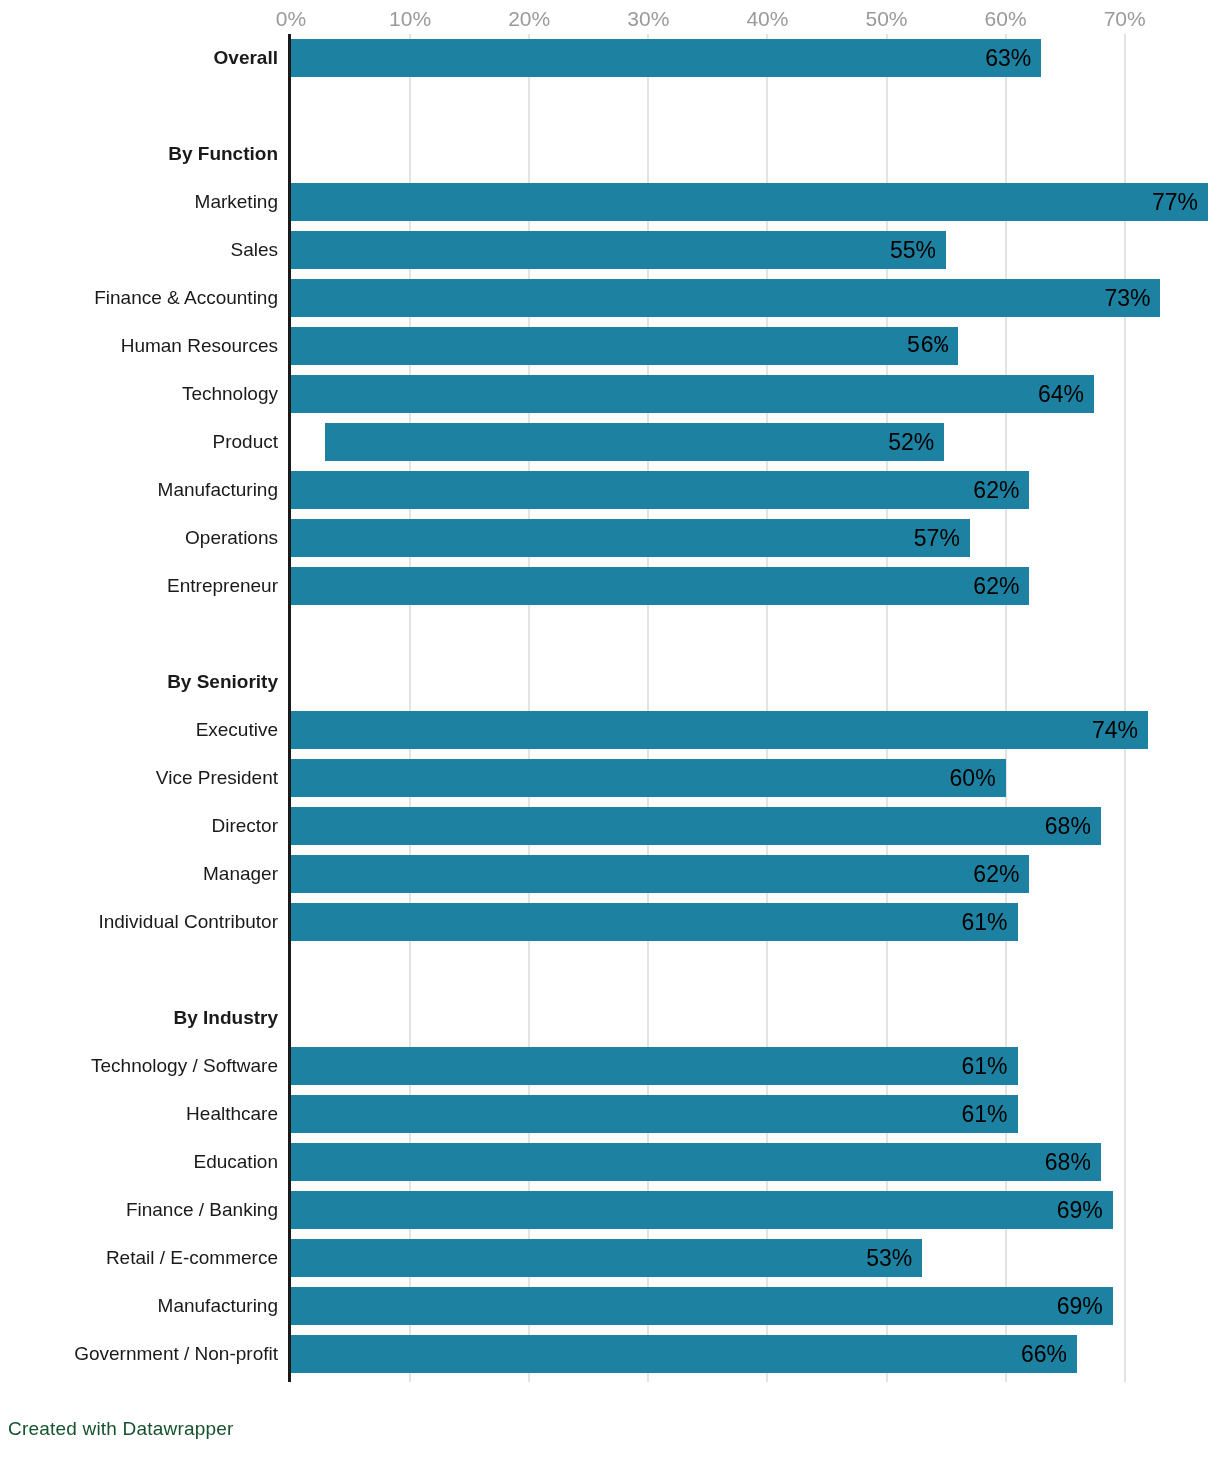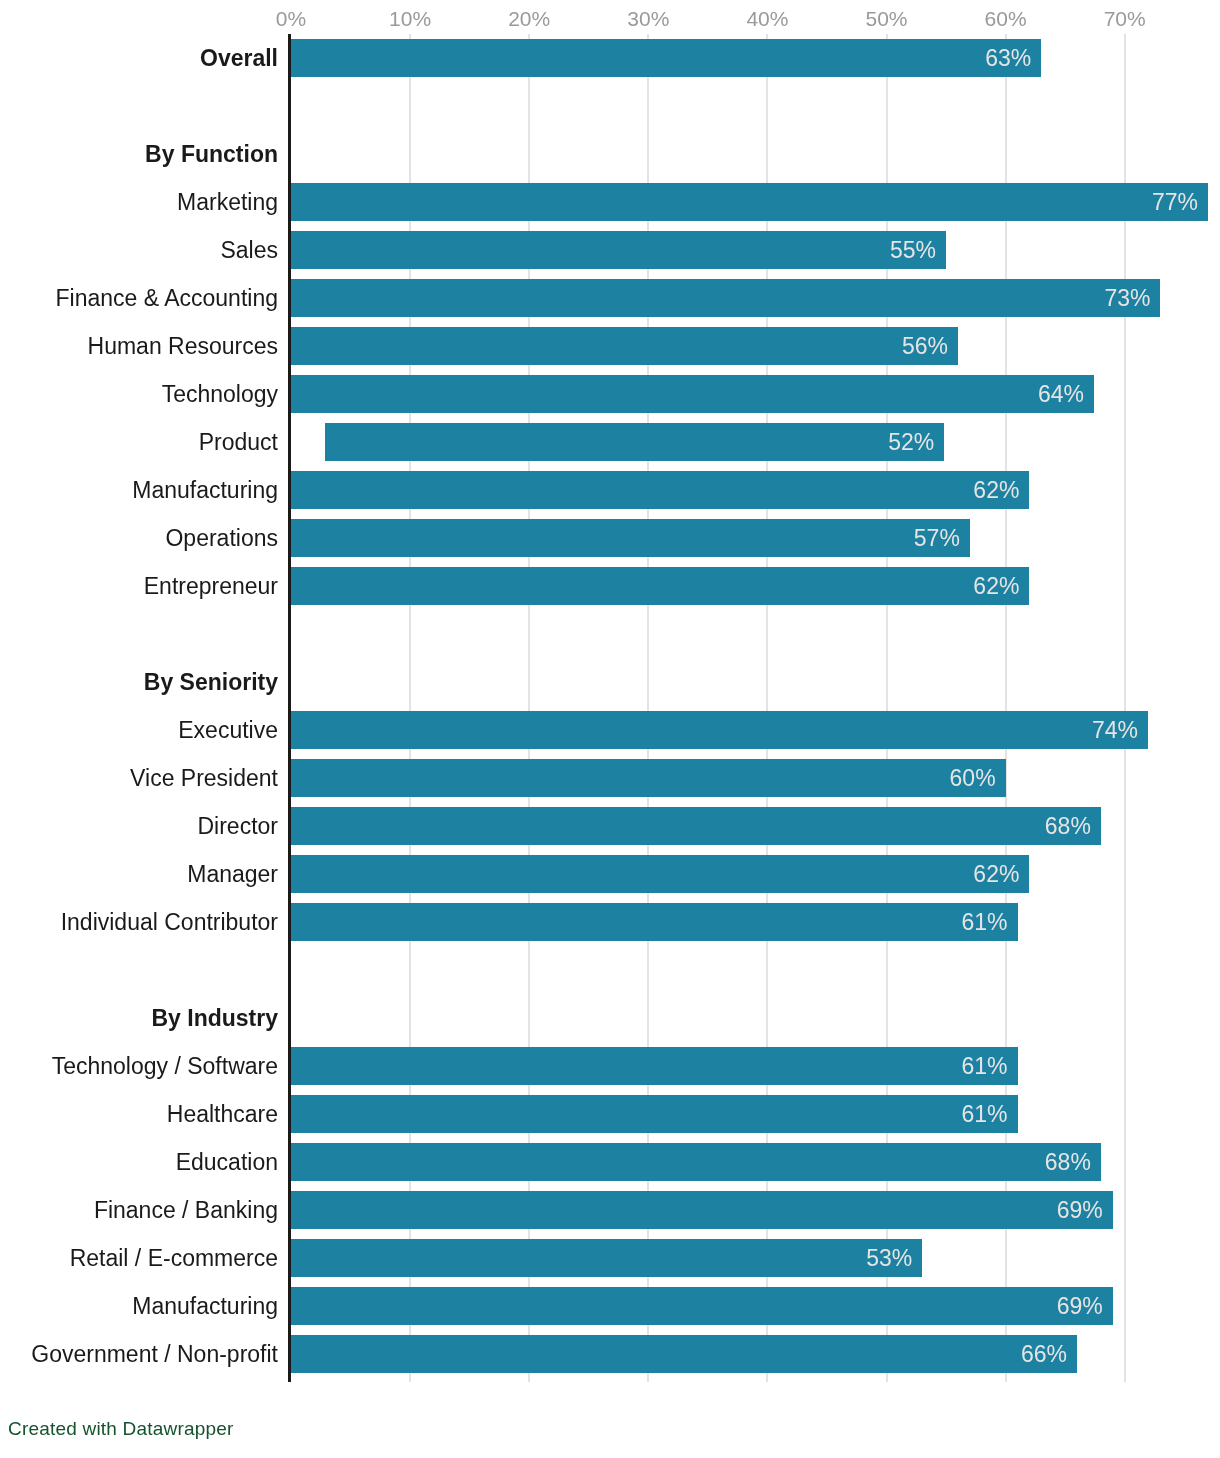--- a/index.html
+++ b/index.html
@@ -76,21 +76,21 @@
     width: 1220px;
   }
   .row-label {
     position: absolute;
     left: 0;
     width: 278px;
     top: 0;
     height: 48px;
     line-height: 48px;
     text-align: right;
-    font-size: 23px;
+    font-size: 19px;
     color: #1a1a1a;
     white-space: nowrap;
     overflow: hidden;
   }
   .row.header .row-label {
     font-weight: bold;
   }
   .row.spacer {
     height: 48px;
   }
@@ -108,21 +108,21 @@
     background: #1d81a2;
     box-sizing: border-box;
   }
   .bar-value {
     position: absolute;
     right: 10px;
     top: 0;
     height: 38px;
     line-height: 38px;
     font-size: 23px;
-    color: #e5e5e5;
+    color: #000000;
     white-space: nowrap;
   }
 
   
   .footer {
     position: absolute;
     left: 8px;
     bottom: 18px;
     font-size: 19px;
     color: #14532d;
@@ -191,21 +191,21 @@
         <div class="row-label">Finance &amp; Accounting</div>
         <div class="bar-track">
           <div class="bar" style="width: 869.43px; background: rgb(29, 129, 162);">
             <span class="bar-value">73%</span>
           </div>
         </div>
       </div>
       <div class="row">
         <div class="row-label">Human Resources</div>
         <div class="bar-track">
-          <div class="bar" style="width: 666.96px; background: rgb(29, 129, 162);">
+          <div class="bar" style="width: 666.96px; background: rgb(29, 129, 162); font-family: Liberation Mono, monospace;">
             <span class="bar-value">56%</span>
           </div>
         </div>
       </div>
       <div class="row">
         <div class="row-label">Technology</div>
         <div class="bar-track">
           <div class="bar" style="width: 803px; background: rgb(29, 129, 162);">
             <span class="bar-value">64%</span>
           </div>

